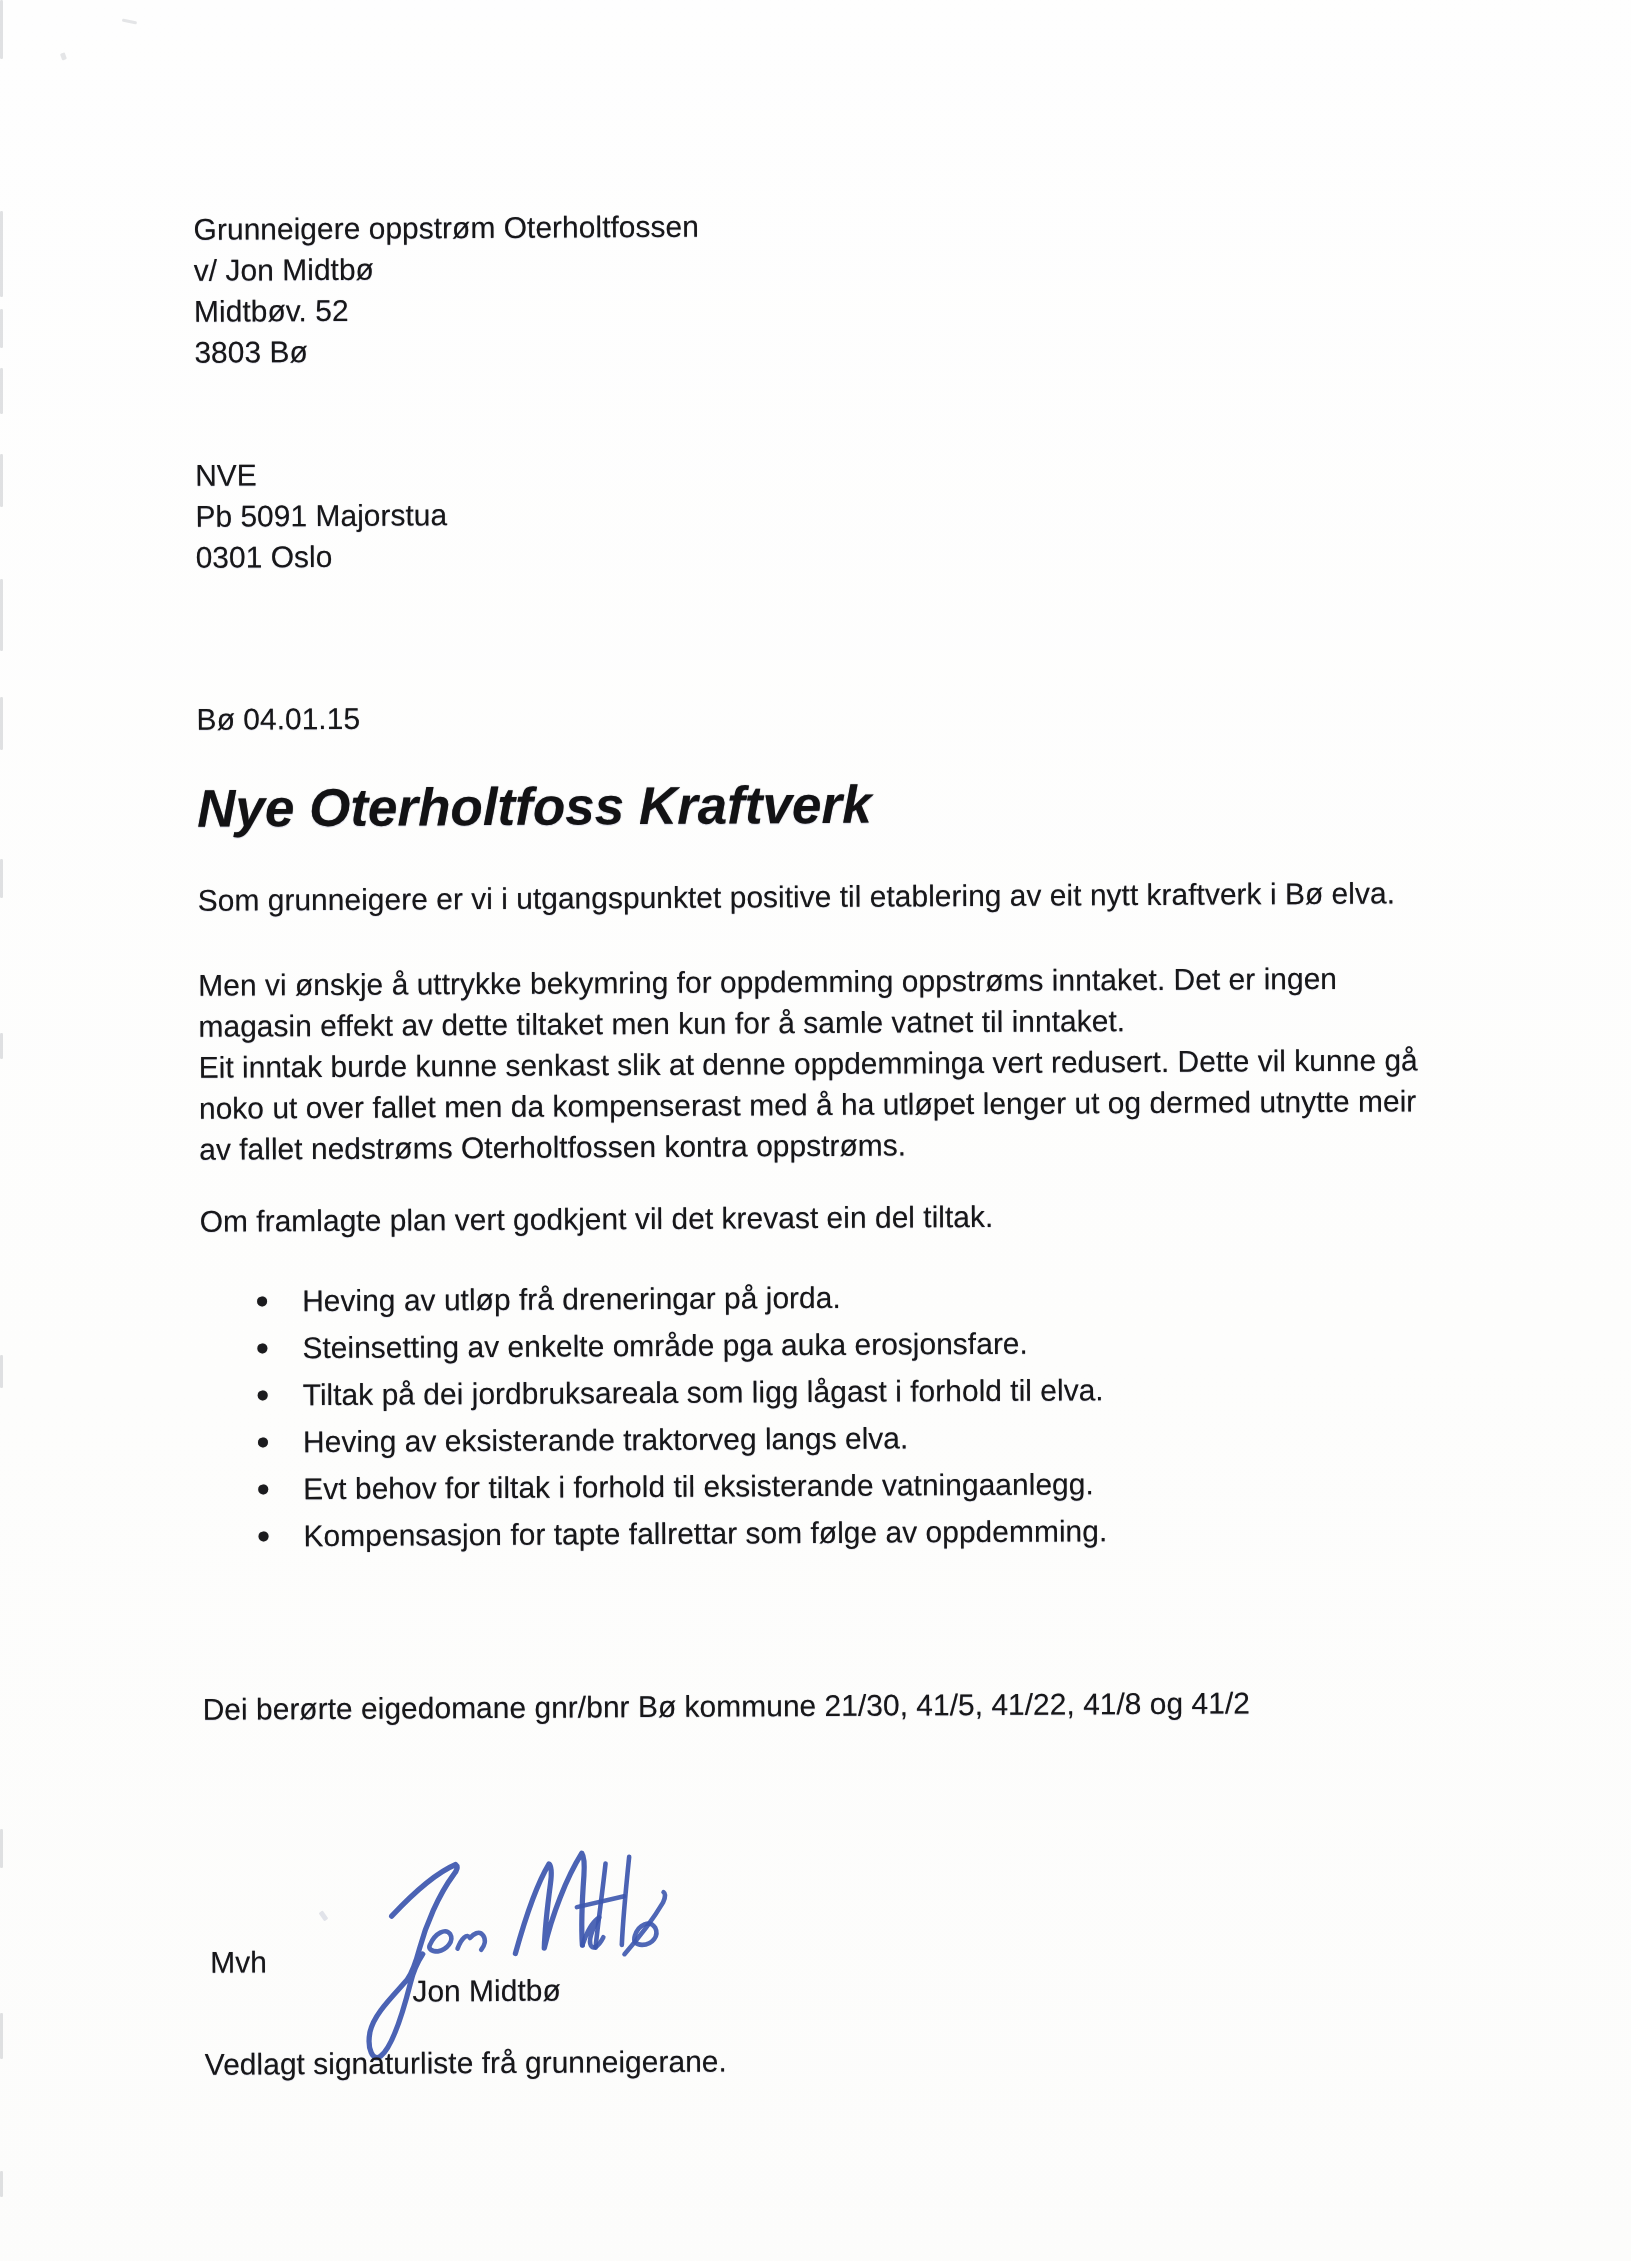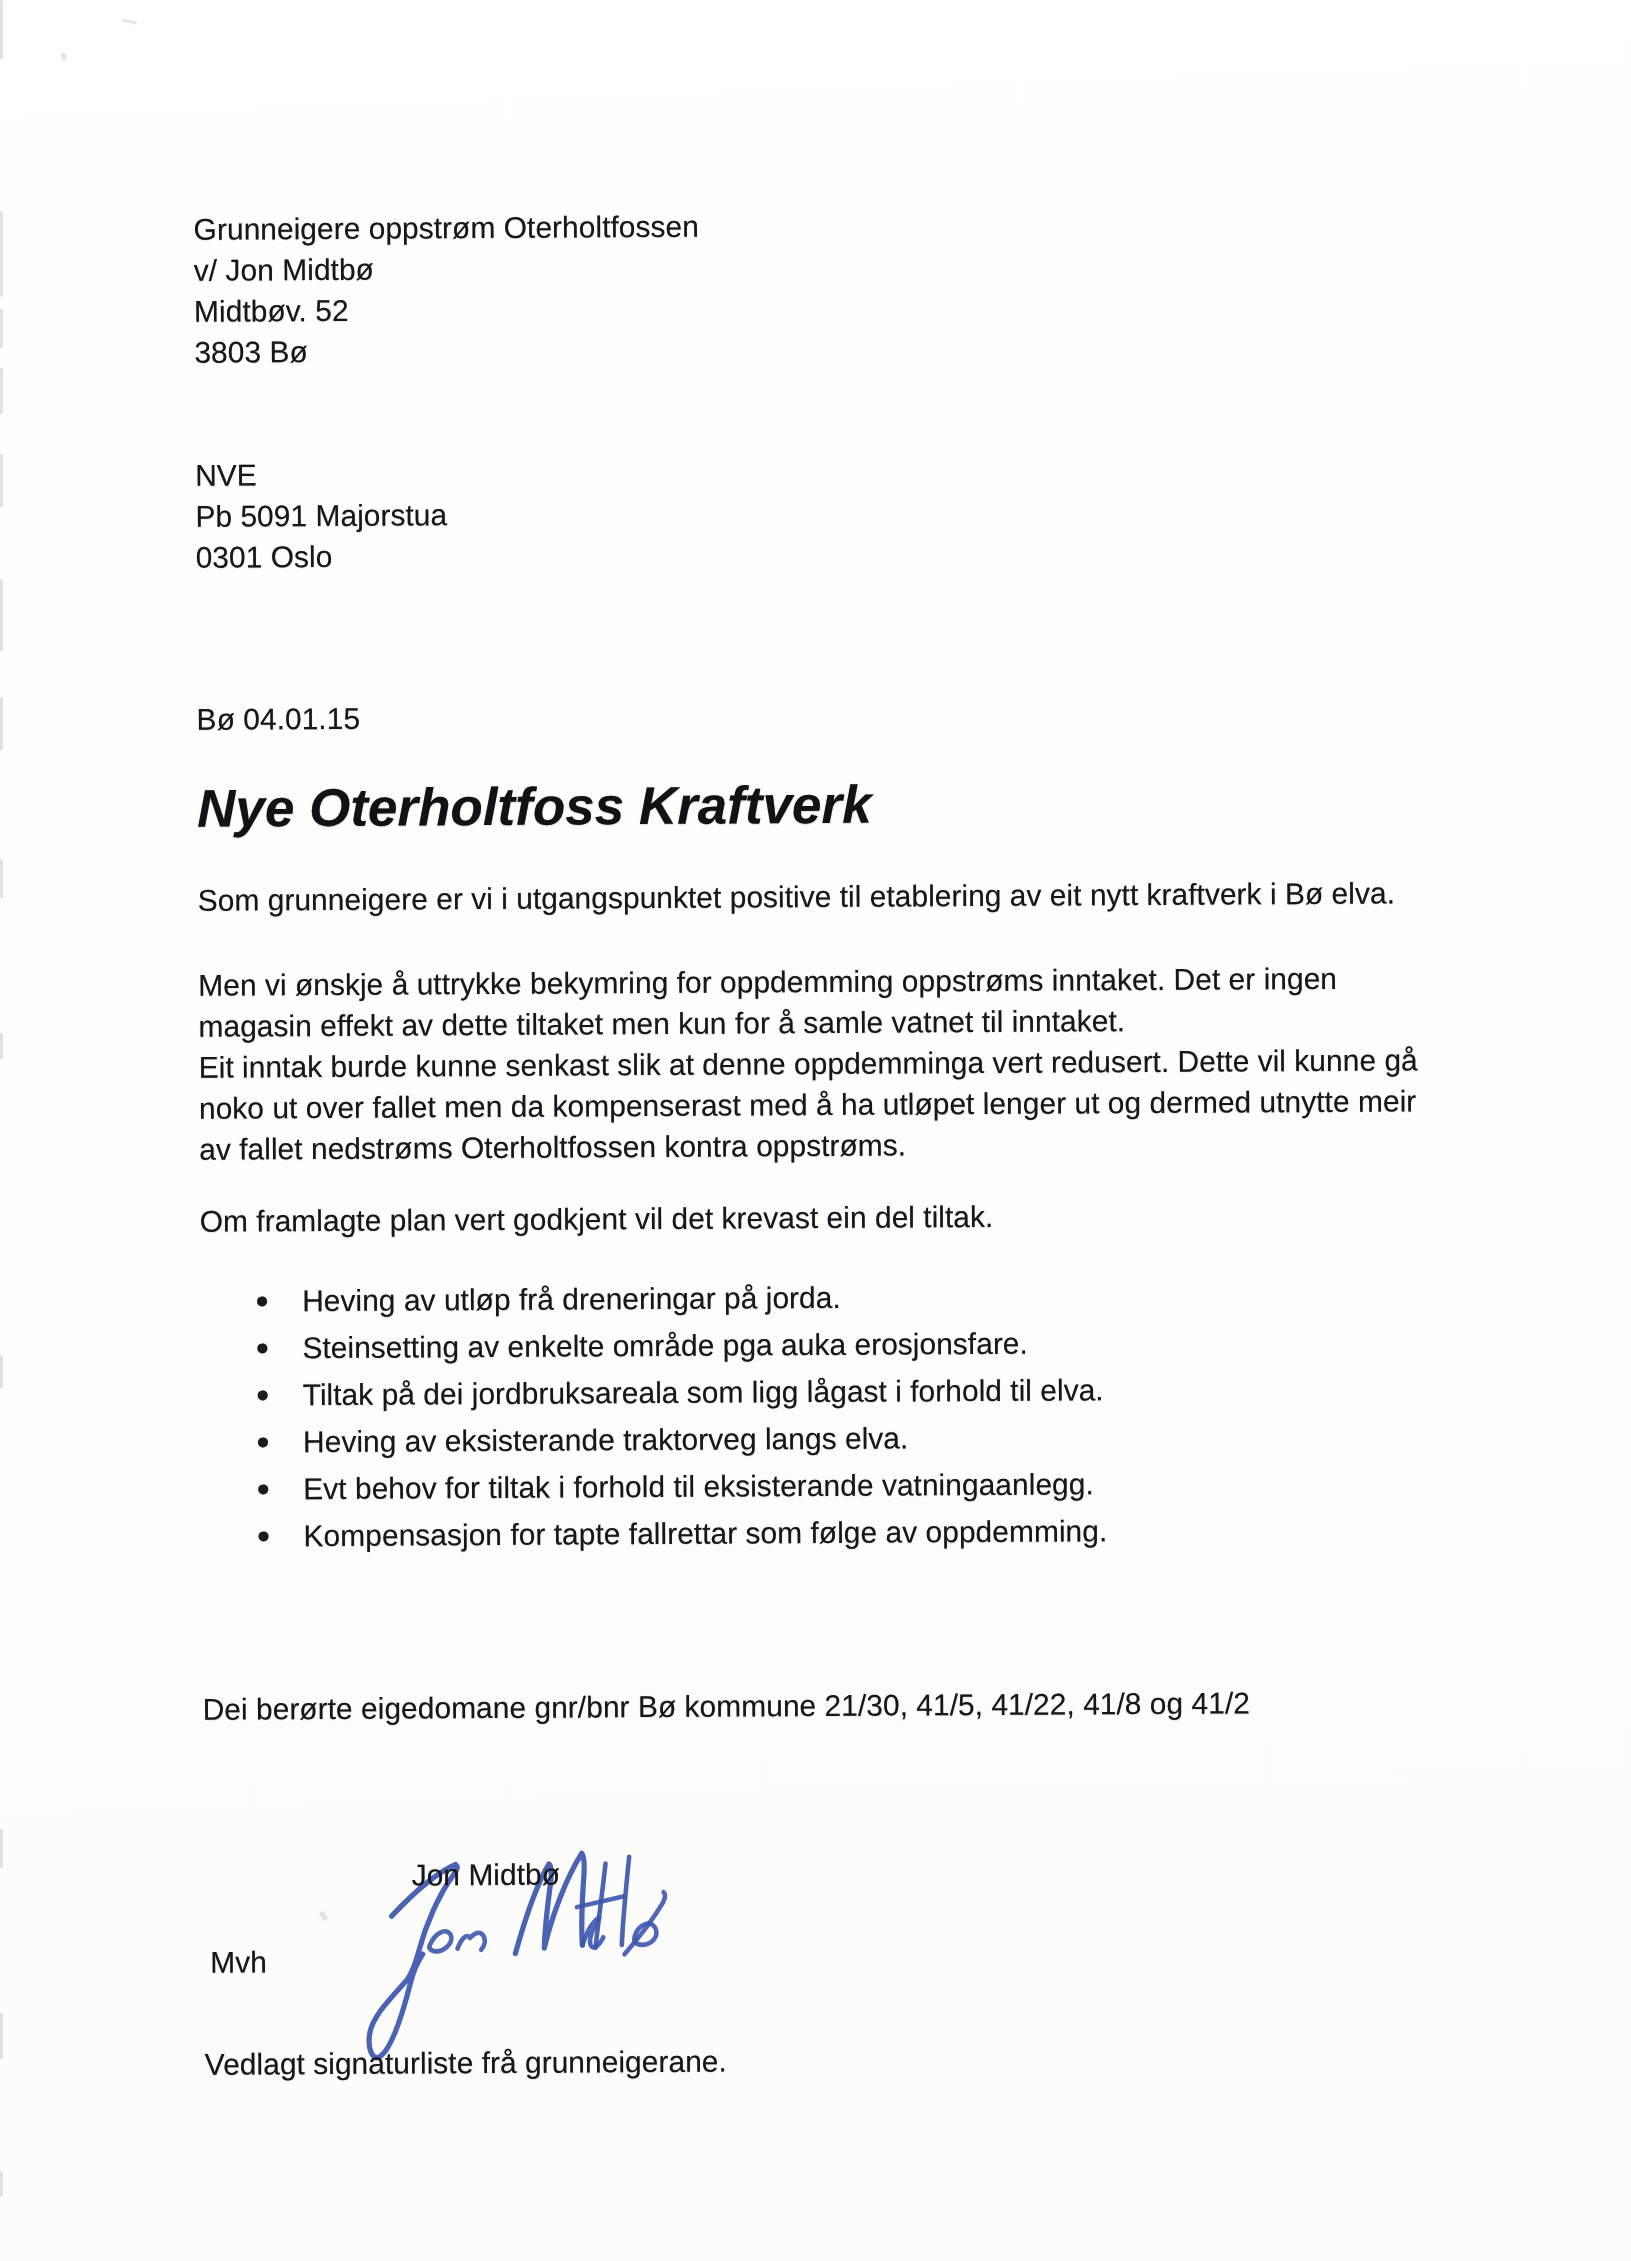--- a/index.html
+++ b/index.html
@@ -130,19 +130,19 @@
         <path stroke-width="8" opacity="0.92" d="M 236 176 C 252 120 272 66 288 40 C 292 44 292 56 290 70 C 285 106 281 140 280 168 C 292 118 314 62 338 24 C 342 30 342 44 341 58 C 338 96 336 132 338 164"></path>
         <path stroke-width="7" opacity="0.9" d="M 338 164 C 344 146 354 128 364 122 C 356 134 348 152 350 162 C 352 172 362 168 370 152"></path>
         <path stroke-width="7" opacity="0.92" d="M 374 40 C 369 84 362 130 358 168"></path>
         <path stroke-width="7" opacity="0.9" d="M 330 106 L 402 90"></path>
         <path stroke-width="7" opacity="0.92" d="M 410 30 C 405 76 400 124 398 164"></path>
         <path stroke-width="7" opacity="0.9" d="M 418 150 C 424 132 441 126 449 138 C 455 150 445 164 429 164 C 419 164 415 158 418 150"></path>
         <path stroke-width="7" opacity="0.9" d="M 402 178 C 426 151 449 120 461 100 C 465 92 465 86 462 84"></path>
       </g>
     </svg>
 
-    <div class="block txt" style="left:407px;top:1852px">Jon Midtbø</div>
+    <div class="block txt" style="left:407px;top:1968px">Jon Midtbø</div>
 
     <div class="block txt" style="left:199px;top:2040px">Vedlagt signaturliste frå grunneigerane.</div>
 
   </div>
 </div>
 
 
 </body></html>

